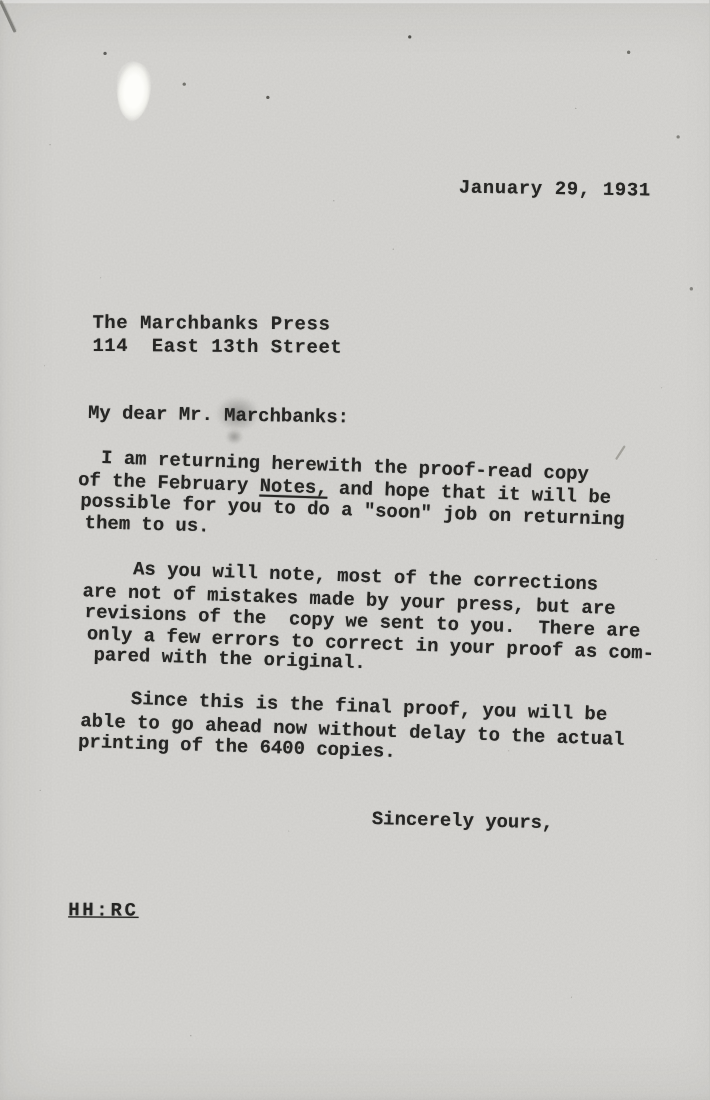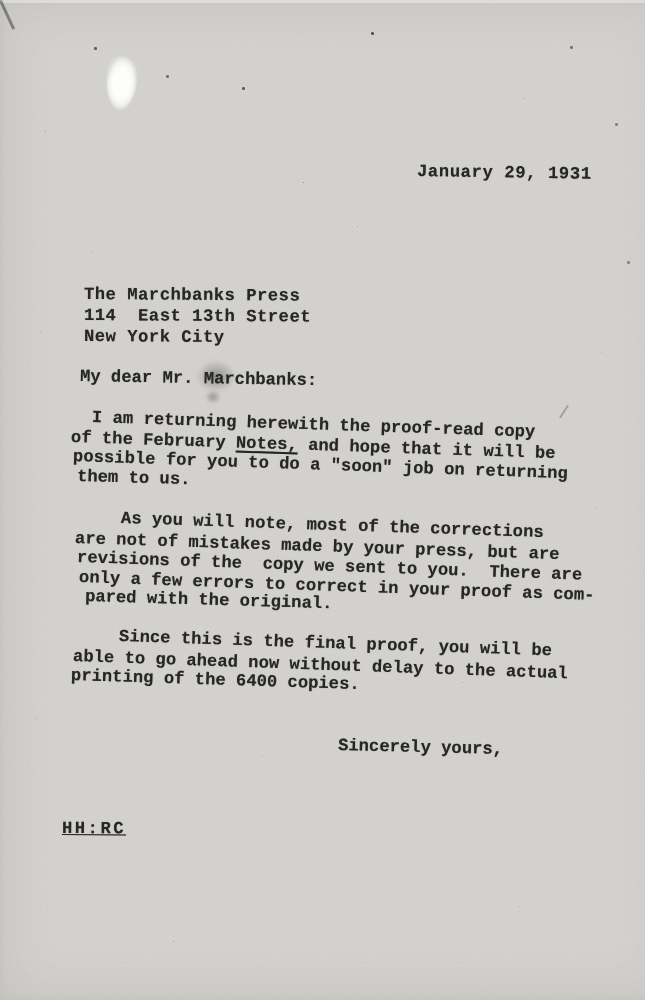--- a/index.html
+++ b/index.html
@@ -115,21 +115,20 @@
   <div class="specks"></div>
   <div class="damage"></div>
   <div class="scratch"></div>
   <div class="smudge s1"></div>
   <div class="smudge s2"></div>
 
   <div class="tline l-date">January 29, 1931</div>
 
   <div class="tline l-addr1">The Marchbanks Press</div>
   <div class="tline l-addr2">114  East 13th Street</div>
-  <div class="tline l-addr3">New York City</div>
 
   <div class="tline l-salut">My dear Mr. Marchbanks:</div>
 
   <div class="tline l-p1l1">I am returning herewith the proof-read copy</div>
   <div class="tline l-p1l2"><span>of the February </span><span class="u">Notes,</span><span> and hope that it will be</span></div>
   <div class="tline l-p1l3">possible for you to do a "soon" job on returning</div>
   <div class="tline l-p1l4">them to us.</div>
 
   <div class="tline l-p2l1">As you will note, most of the corrections</div>
   <div class="tline l-p2l2">are not of mistakes made by your press, but are</div>

